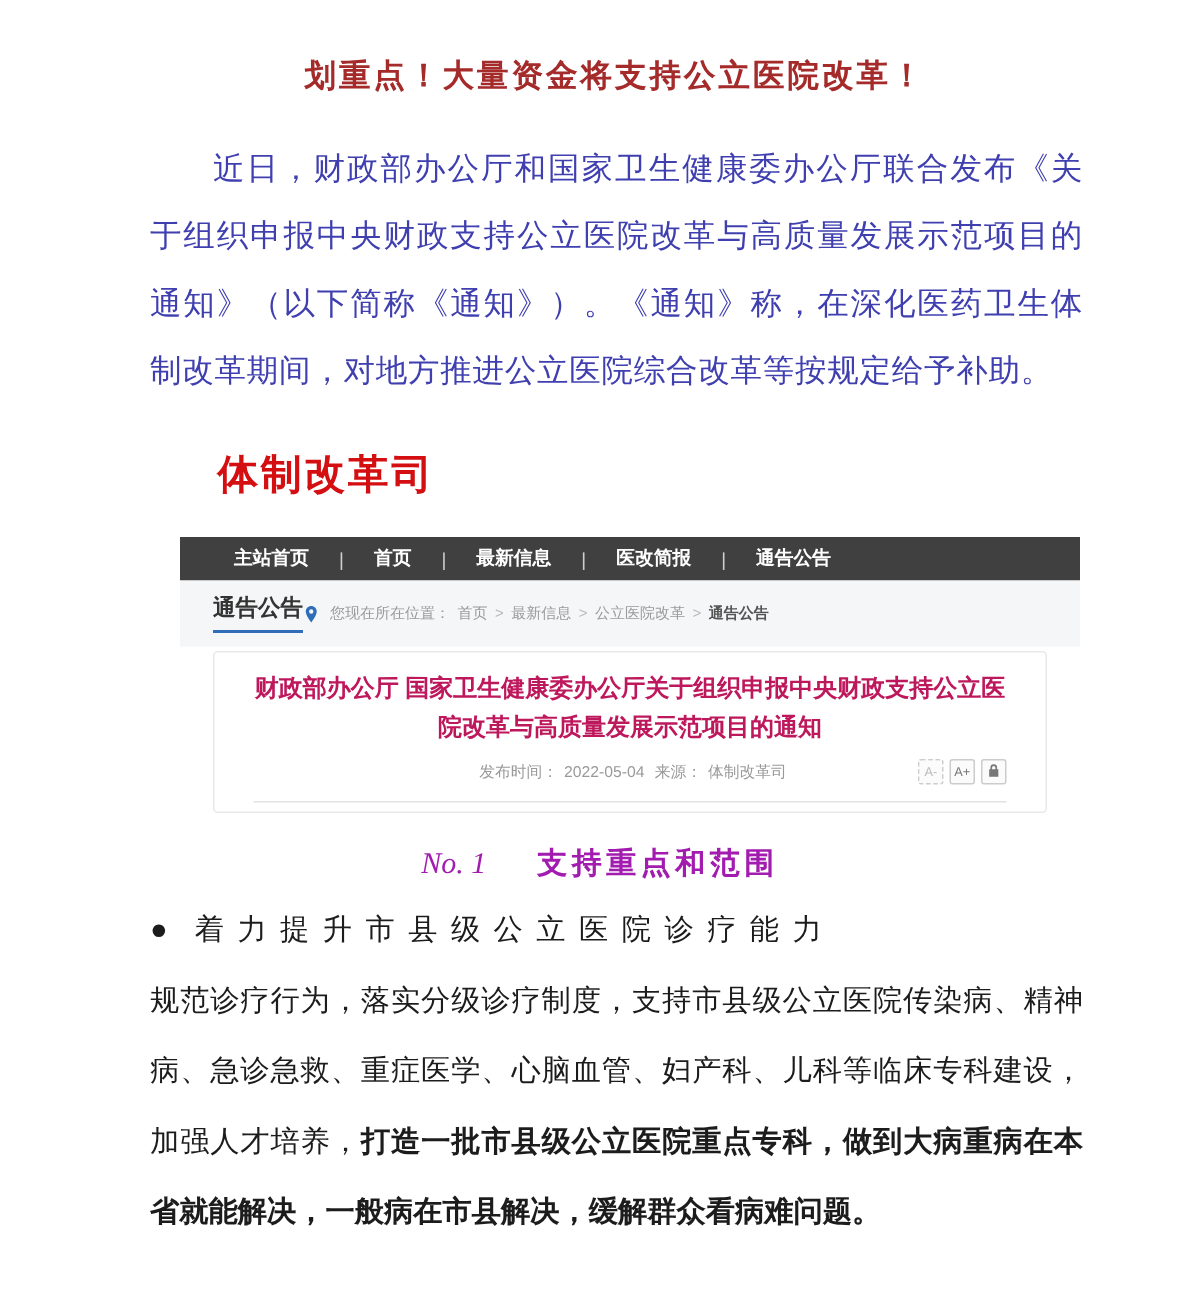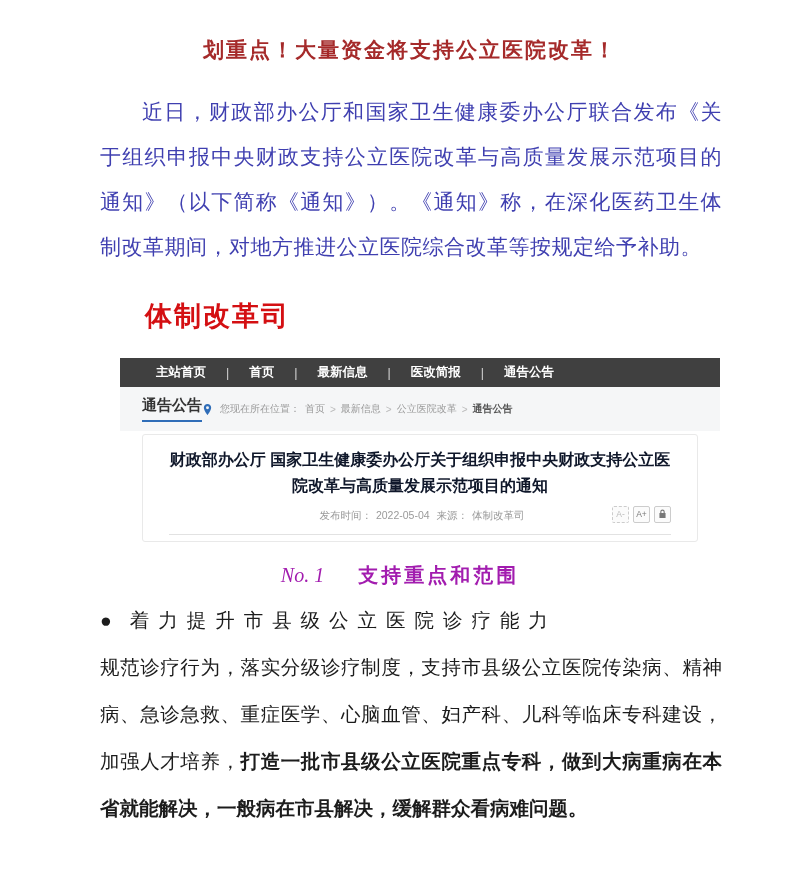--- a/index.html
+++ b/index.html
@@ -97,21 +97,21 @@
     border:1px solid #e9e9e9;
     border-radius:3px;
     background:#ffffff;
     padding:12px 26px 6px 26px;
   }
   .article-title {
     text-align:center;
     font-size:16px;
     font-weight:bold;
     line-height:26px;
-    color:#0f172a;
+    color:#be185d;
   }
   .article-meta {
     position:relative;
     margin-top:7px;
     text-align:center;
     font-size:10.5px;
     color:#9a9a9a;
     height:18px;
     line-height:18px;
   }

